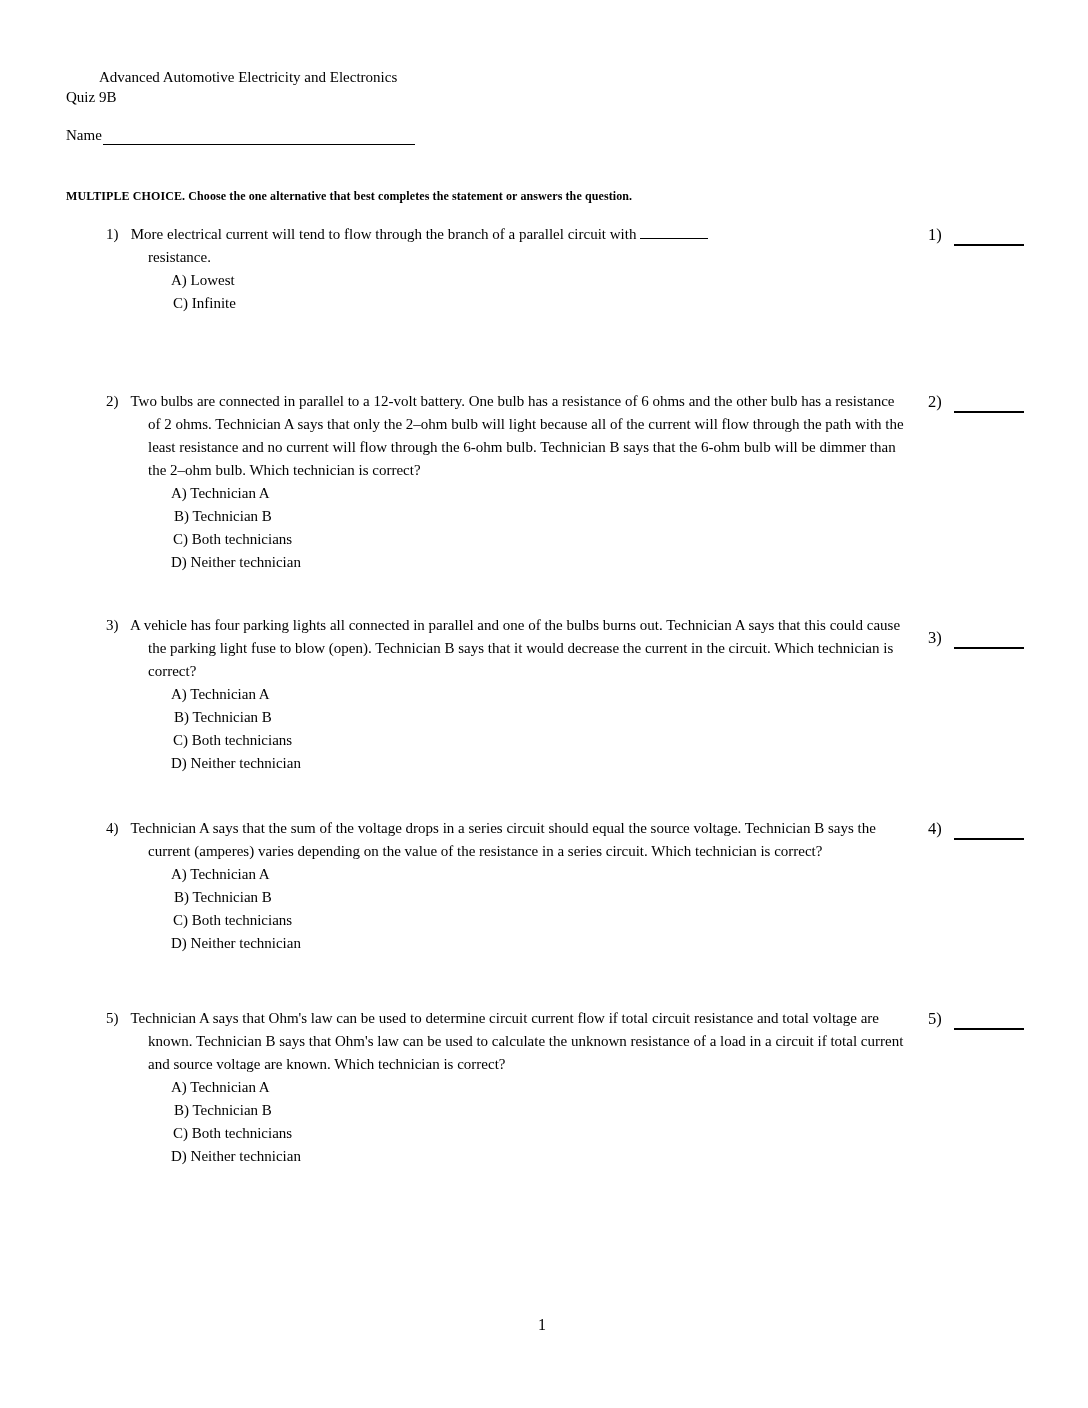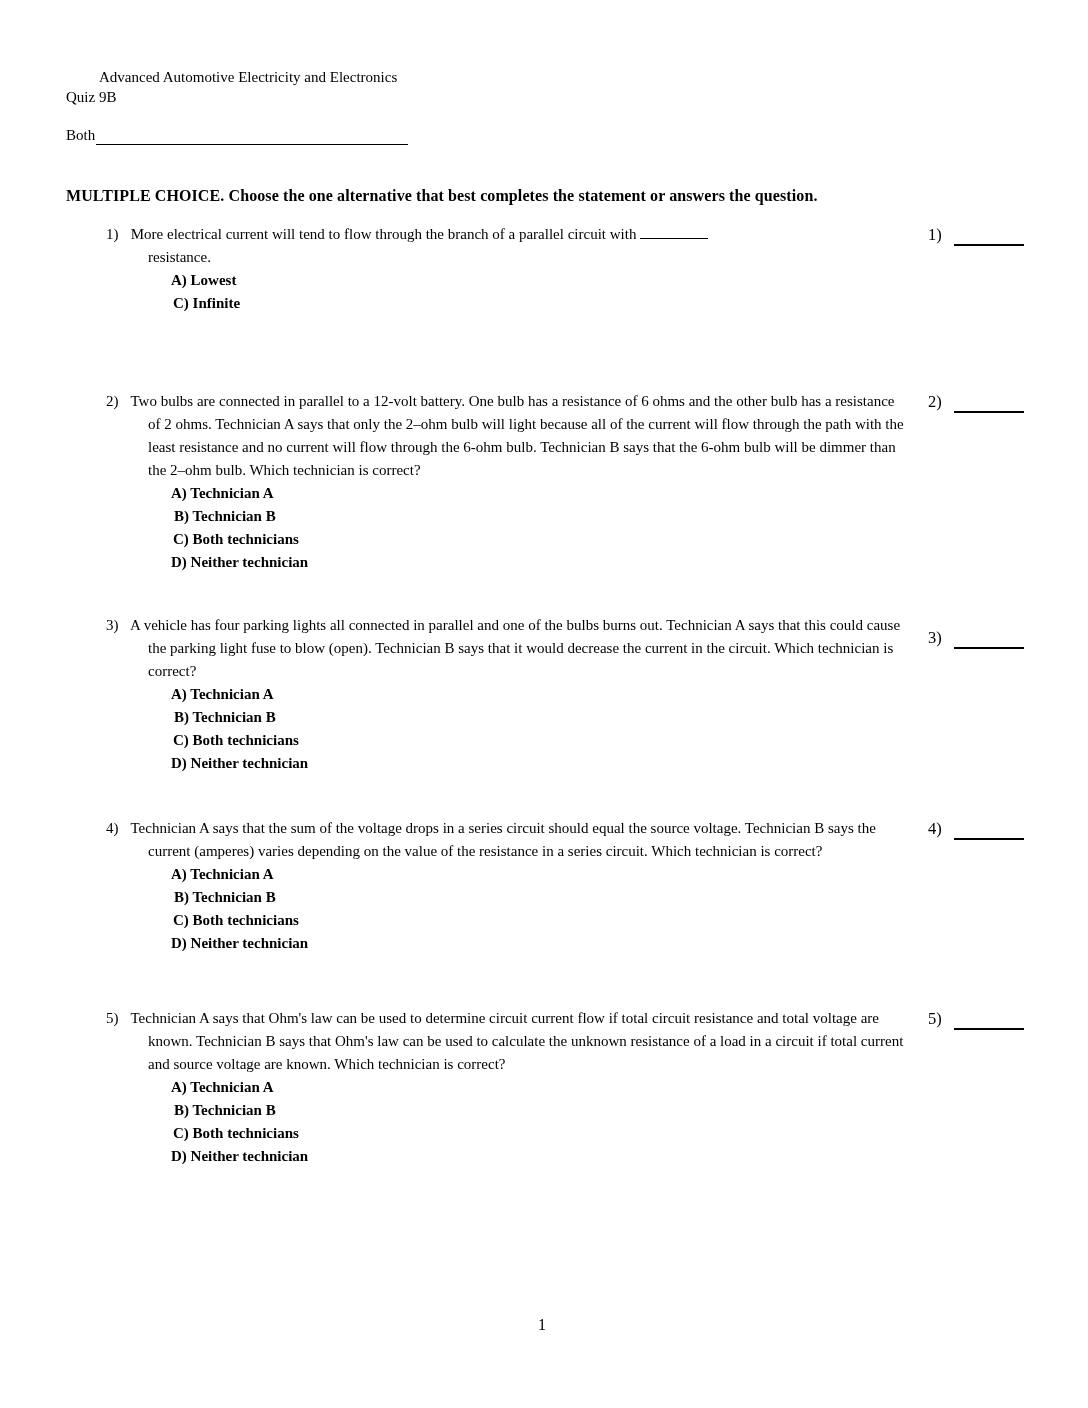--- a/index.html
+++ b/index.html
@@ -3,43 +3,43 @@
 <meta charset="utf-8">
 <style>
   html, body { margin: 0; padding: 0; background: #ffffff; }
   body { width: 1088px; height: 1408px; position: relative; overflow: hidden; color: #000; }
   .page { position: absolute; left: 0; top: 0; width: 1088px; height: 1408px; }
   .hdr { position: absolute; left: 66px; font-family: "Liberation Serif", serif; font-size: 15px; line-height: 20px; }
   .hdr-title { top: 67px; margin-left: 33px; }
   .hdr-quiz { top: 87px; }
   .name-row { position: absolute; left: 66px; top: 125px; font-family: "Liberation Serif", serif; font-size: 15px; line-height: 20px; display: flex; align-items: flex-end; }
   .name-line { display: inline-block; width: 312px; border-bottom: 1px solid #000; height: 18px; margin-left: 1px; }
-  .instructions { position: absolute; left: 66px; top: 185px; font-family: "Liberation Serif", serif; font-weight: bold; font-size: 16px; line-height: 22px; letter-spacing: 0.1px; }
+  .instructions { position: absolute; left: 66px; top: 185px; font-family: "Liberation Serif", serif; font-weight: bold; font-size: 12px; line-height: 22px; letter-spacing: 0.1px; }
   .q { position: absolute; left: 127px; width: 780px; font-family: "Liberation Serif", serif; font-size: 15px; line-height: 23px; }
   .q-stem { padding-left: 21px; text-indent: -21px; }
   .q-num { display: inline-block; }
   .blank-inline { display: inline-block; width: 68px; border-bottom: 1px solid #000; height: 14px; vertical-align: baseline; }
   .choices { margin-left: 44px; }
-  .choice { display: block; height: 23px; font-weight: bold; }
+  .choice { display: block; height: 23px; }
   .choice-b, .choice-c { padding-left: 3px; }
   .choice-c { padding-left: 2px; }
   .ans { position: absolute; left: 928px; font-family: "Liberation Serif", serif; font-size: 16.5px; line-height: 23px; display: flex; align-items: flex-end; }
   .ans-line { display: inline-block; width: 70px; border-bottom: 2px solid #000; height: 16px; margin-left: 12px; }
   .pagenum { position: absolute; left: 538px; top: 1315px; font-family: "Liberation Serif", serif; font-size: 16px; line-height: 20px; }
 </style>
 </head>
 <body>
 
 <div class="page">
 
   <div class="hdr hdr-title">Advanced Automotive Electricity and Electronics</div>
   <div class="hdr hdr-quiz">Quiz 9B</div>
 
   <div class="name-row">
-    <span>Both</span>
+    <span>Name</span>
     <span class="name-line"></span>
   </div>
 
   <div class="instructions">MULTIPLE CHOICE.  Choose the one alternative that best completes the statement or answers the question.</div>
 
   <div class="q" style="top:223px;">
     <div class="q-stem">
       <span class="q-num">1)</span>
       <span>More electrical current will tend to flow through the branch of a parallel circuit with</span>
       <span class="blank-inline"></span><br>

